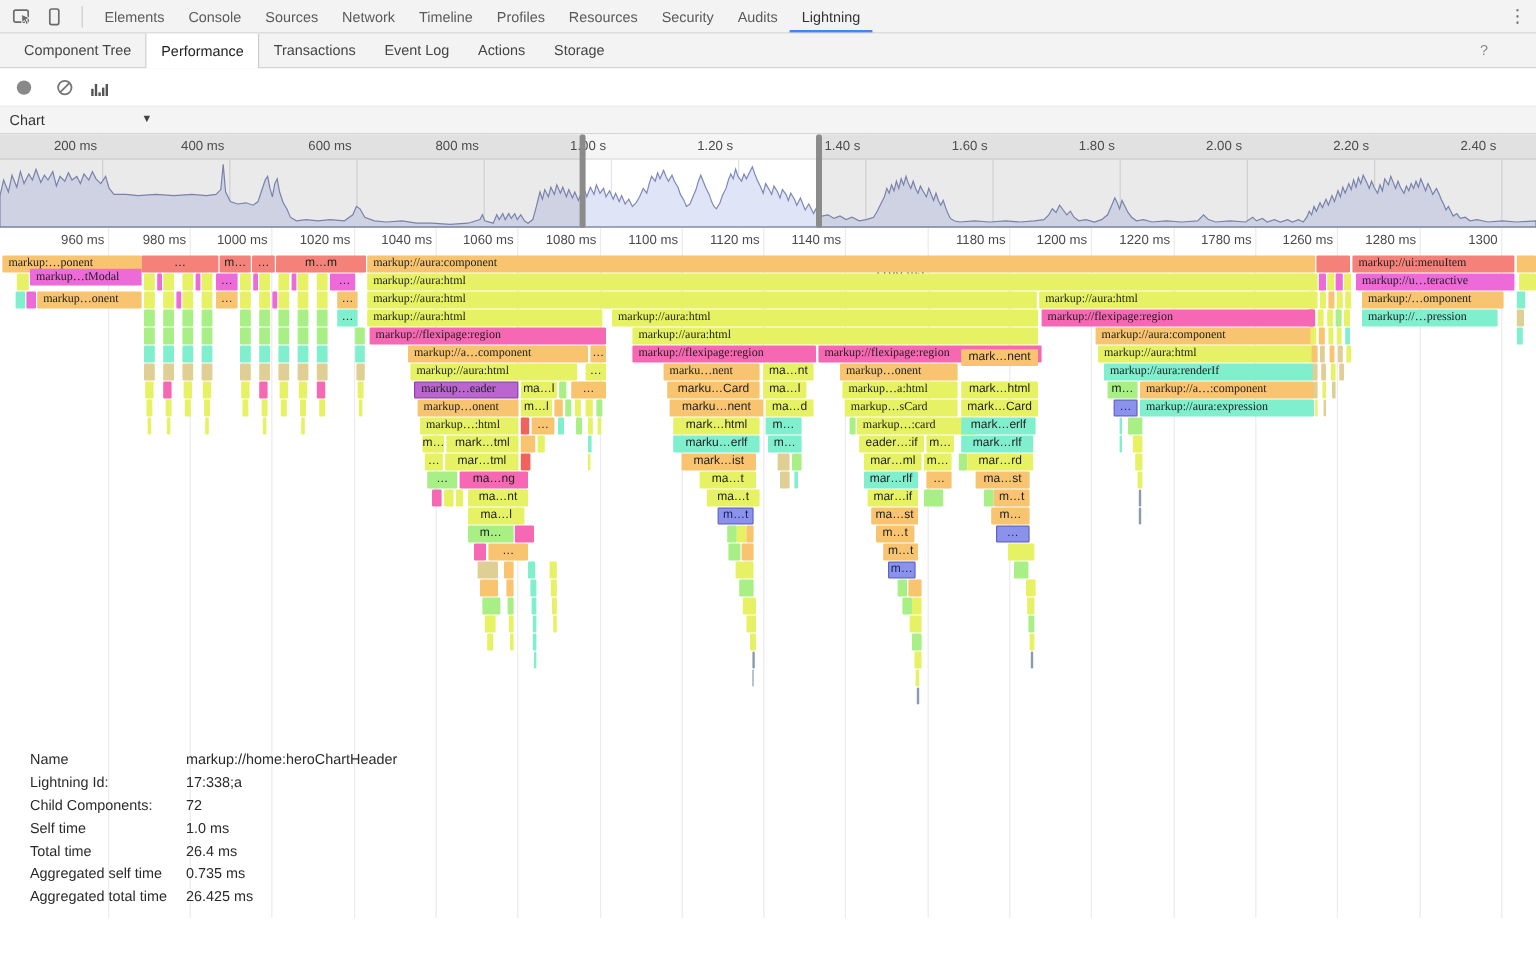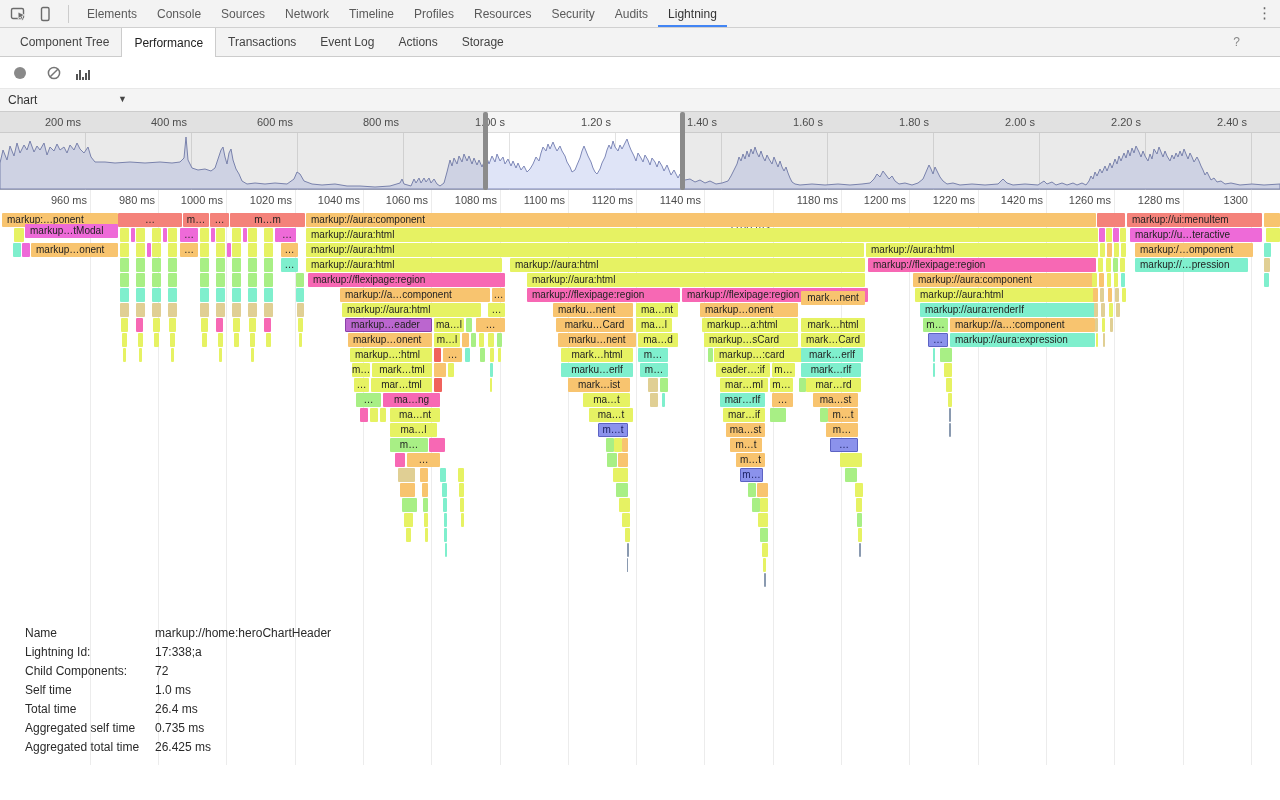--- a/index.html
+++ b/index.html
@@ -48,21 +48,21 @@
   .ov-wave-svg { position:absolute; top:0; left:0; }
   .shade { position:absolute; top:0; height:78px; background:rgba(90,90,90,0.13); }
   .handle { position:absolute; top:0; height:78px; width:5px; background:#8b8b8b; border-radius:2px; }
 
   
   .flame { position:absolute; top:190px; left:0; width:1280px; height:575px; background:#fff; overflow:hidden; }
   .f-grid i { position:absolute; top:0; width:1px; height:575px; background:#ececec; }
   .f-tick { position:absolute; top:4px; font-size:11px; color:#4a4a4a; }
   .bar { position:absolute; height:14px; font-size:10px; line-height:14px; color:#222;
     overflow:hidden; white-space:nowrap; text-align:center; border-radius:1px; }
-  .bar.wide { text-align:left; padding-left:5px; }
+  .bar.wide { text-align:left; padding-left:5px;font-family:Liberation Serif, serif; }
   .bar.sel { border:1px solid #8a41a8; line-height:12px; }
   .bar.blue { border:1px solid #5d63c4; line-height:12px; color:#1d2266; }
 
   
   .details { position:absolute; left:25px; top:434px; font-size:12px; color:#2a2a2a; }
   .details .drow { display:flex; height:19px; line-height:19px; }
   .details .dlabel { width:130px; }
 </style>
 </head>
 <body>
@@ -201,21 +201,21 @@
         <div class="f-tick" style="right: 920px;">1040 ms</div>
         <div class="f-tick" style="right: 852px;">1060 ms</div>
         <div class="f-tick" style="right: 783px;">1080 ms</div>
         <div class="f-tick" style="right: 715px;">1100 ms</div>
         <div class="f-tick" style="right: 647px;">1120 ms</div>
         <div class="f-tick" style="right: 579px;">1140 ms</div>
         <div class="f-tick" style="right: 510px; margin-top: 26px;">1160 ms</div>
         <div class="f-tick" style="right: 442px;">1180 ms</div>
         <div class="f-tick" style="right: 374px;">1200 ms</div>
         <div class="f-tick" style="right: 305px;">1220 ms</div>
-        <div class="f-tick" style="right: 237px;">1420 ms</div>
+        <div class="f-tick" style="right: 237px;">1780 ms</div>
         <div class="f-tick" style="right: 169px;">1260 ms</div>
         <div class="f-tick" style="right: 100px;">1280 ms</div>
         <div class="f-tick" style="right: 32px;">1300</div>
       </div>
     <div class="f-bars">
         <div class="bar wide" style="left: 2px; top: 23px; width: 116px; background: rgb(248, 196, 111);">markup:…ponent</div>
         <div class="bar" style="left: 14px; top: 38px; width: 10px; background: rgb(230, 242, 99);"></div>
         <div class="bar wide" style="left: 25px; top: 34px; width: 93px; background: rgb(238, 106, 216);">markup…tModal</div>
         <div class="bar" style="left: 13px; top: 53px; width: 8px; background: rgb(127, 239, 205);"></div>
         <div class="bar" style="left: 22px; top: 53px; width: 8px; background: rgb(238, 106, 216);"></div>

